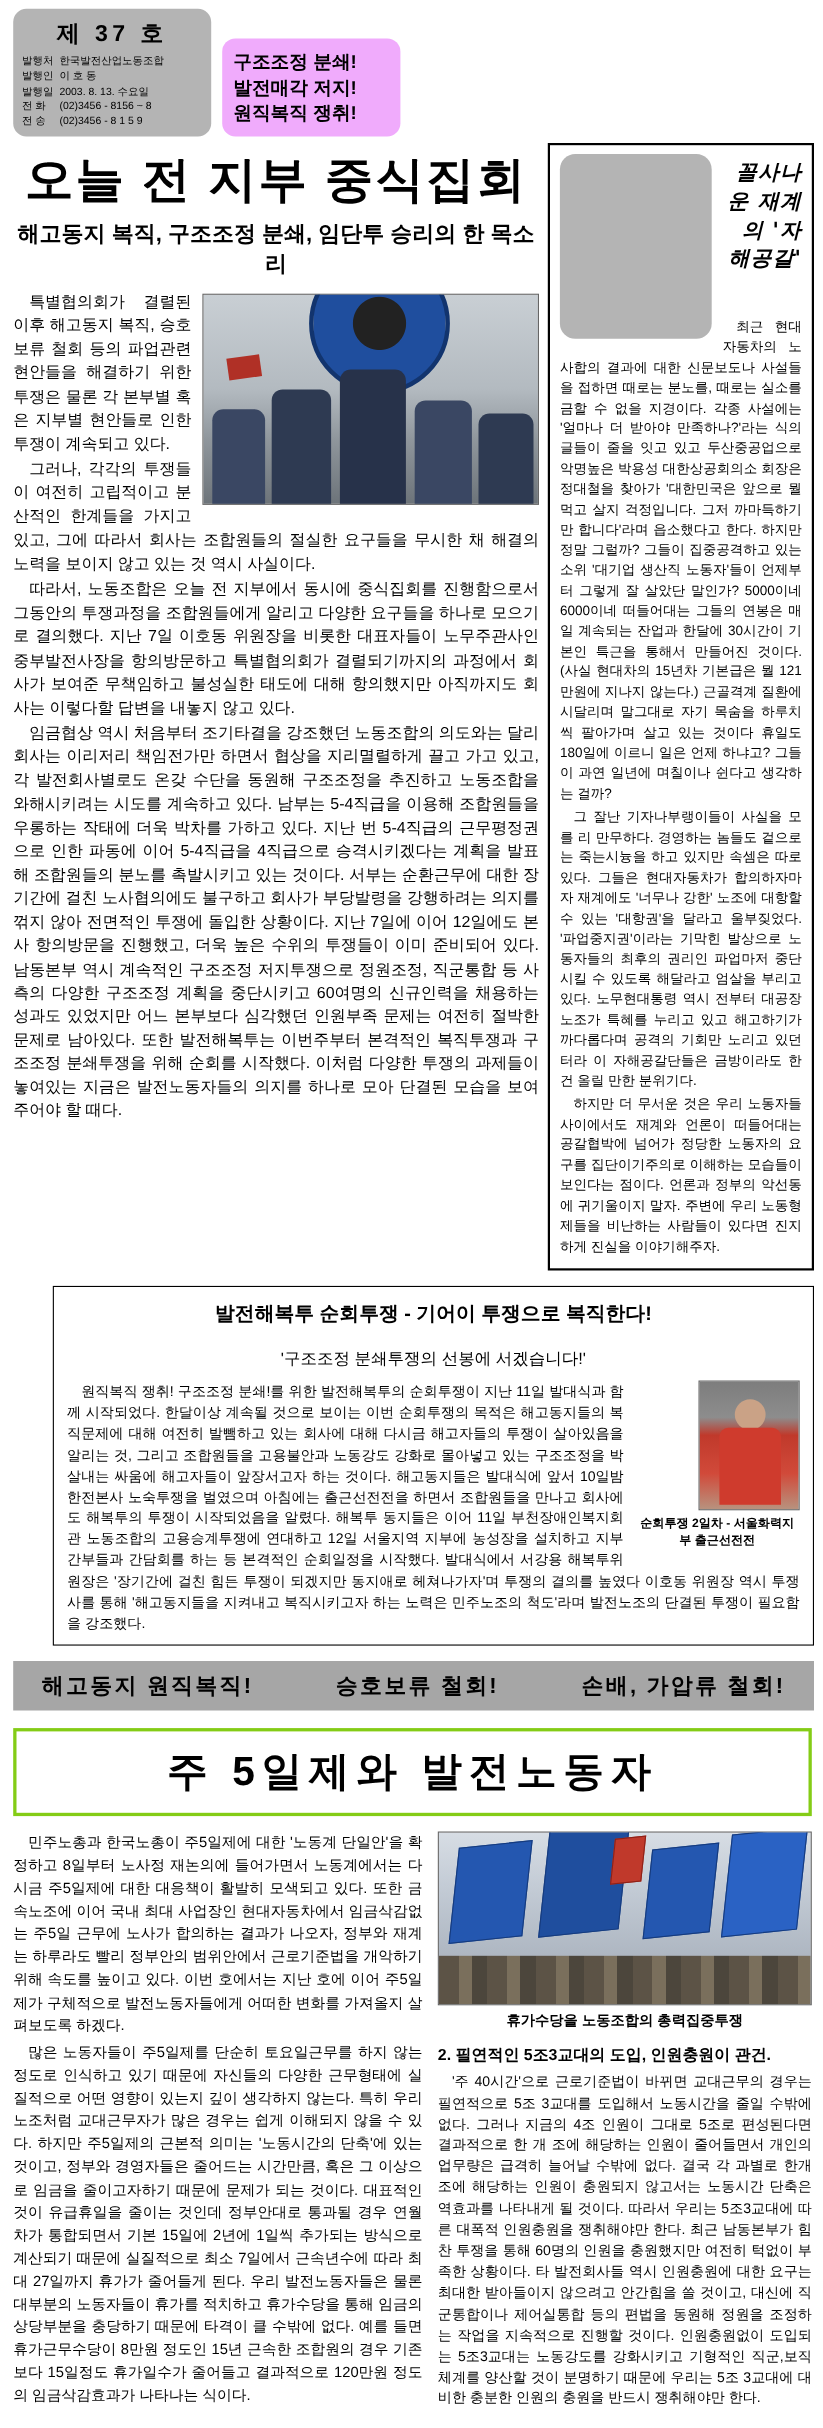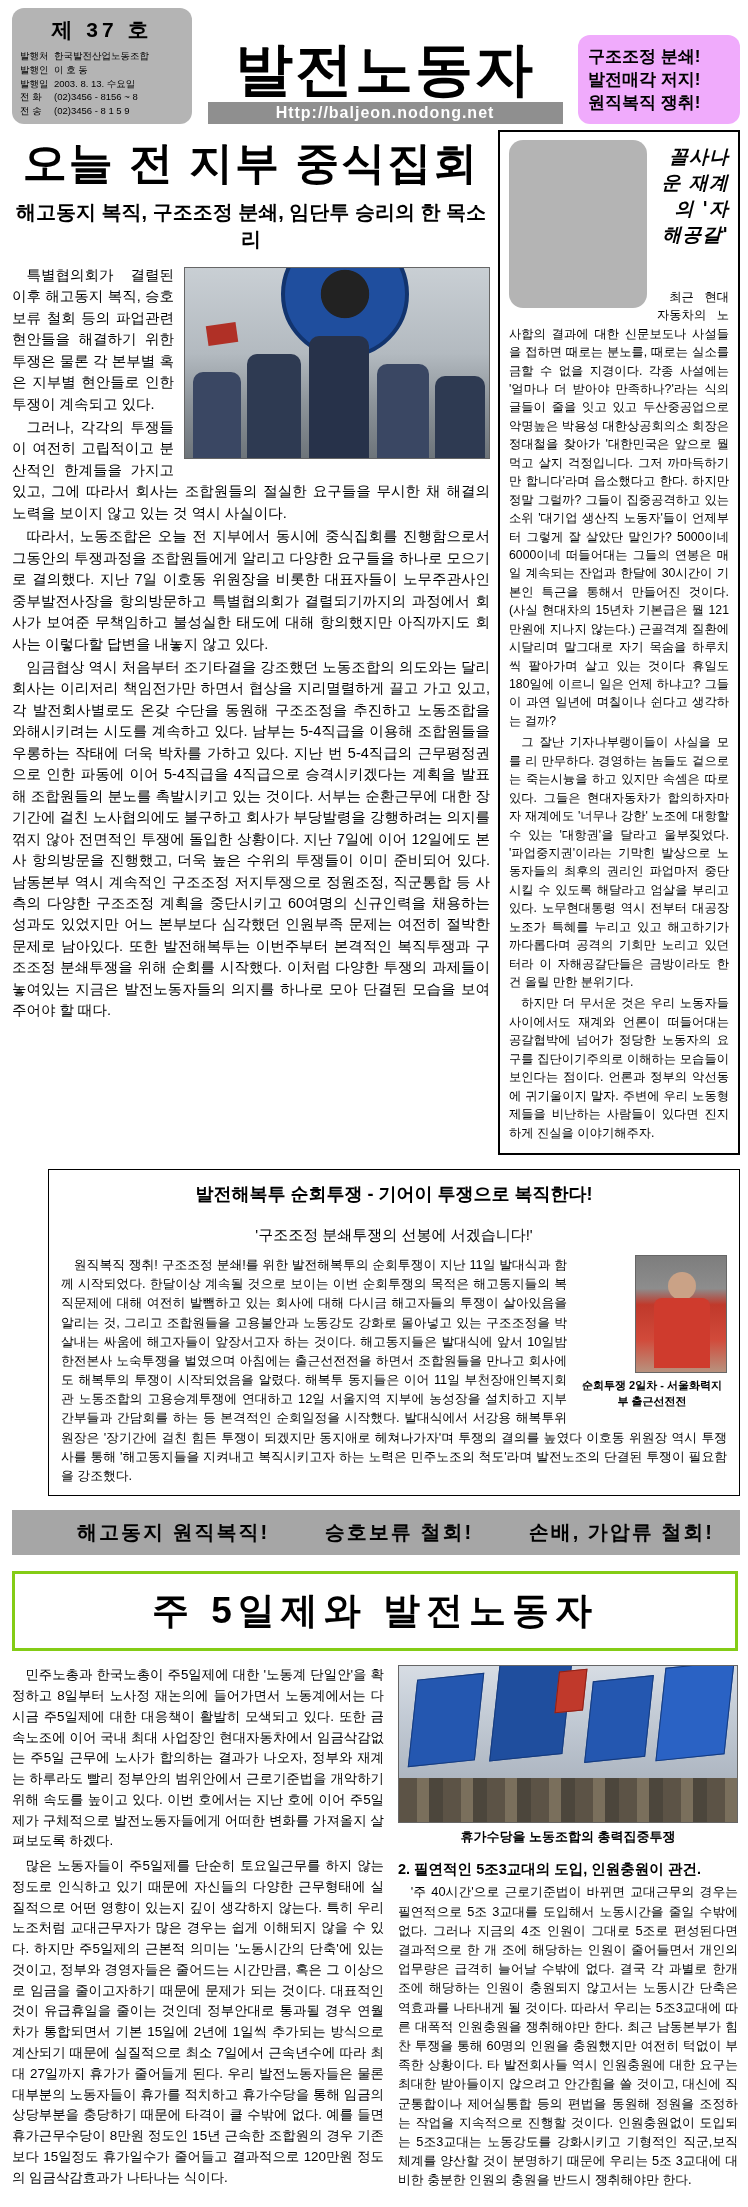--- a/index.html
+++ b/index.html
@@ -56,21 +56,21 @@
   .tour-photo-wrap{float:right;width:150px;margin:0 0 2px 10px;text-align:center;}
   .tour-photo{width:92px;height:118px;margin:0 0 4px auto;border:1px solid #666;margin-left:auto;
     background:linear-gradient(180deg,#7d7d7d 0%,#8d8d8d 28%,#c0392b 42%,#d14a3a 72%,#b8927e 100%);}
   .vest{position:absolute;left:18px;top:42px;width:56px;height:70px;background:#cf3b2d;border-radius:8px 8px 0 0;}
   .head-dot{position:absolute;left:32px;top:16px;width:28px;height:28px;border-radius:50%;background:#caa286;}
   .caption{font-size:11px;font-weight:bold;}
 
   
   .slogan-bar{background:#a6a6a6;margin:14px 4px 0 8px;padding:9px 26px;display:flex;
     justify-content:space-between;align-items:center;}
-  .slogan-bar span{font-size:20px;font-weight:bold;letter-spacing:2px;margin-left:39px;}
+  .slogan-bar span{font-size:20px;font-weight:bold;letter-spacing:2px;}
 
   
   .sec2{margin:16px 6px 0 8px;}
   .sec2-head{border:3px solid #84cc16;padding:12px 0;text-align:center;}
   .sec2-head span{font-size:37px;font-weight:900;letter-spacing:6px;}
   .sec2-cols{display:flex;gap:14px;margin-top:14px;}
   .sec2-left{width:372px;flex:none;font-size:13.4px;line-height:1.55;text-align:justify;}
   .sec2-left p,.sec2-right p{margin:0 0 4px;text-indent:1em;}
   .sec2-left h4,.sec2-right h4{font-size:14.5px;margin:12px 0 2px;}
   .sec2-right{flex:1;font-size:12.8px;line-height:1.5;text-align:justify;}
@@ -109,24 +109,20 @@
         </div>
       <div class="irow">
           <span class="ilabel">전 화</span>
           <span>(02)3456 - 8156 ~ 8</span>
         </div>
       <div class="irow">
           <span class="ilabel">전 송</span>
           <span>(02)3456 - 8 1 5 9</span>
         </div>
     </div>
-    <div class="title-wrap">
-      <div class="paper-title">발전노동자</div>
-      <div class="url-bar">Http://baljeon.nodong.net</div>
-    </div>
     <div class="slogan-box">
       <div>구조조정  분쇄!</div>
       <div>발전매각  저지!</div>
       <div>원직복직  쟁취!</div>
     </div>
   </header>
 
   <div class="row-top">
     <div class="col-main">
       <h1 class="headline">오늘 전 지부 중식집회</h1>

